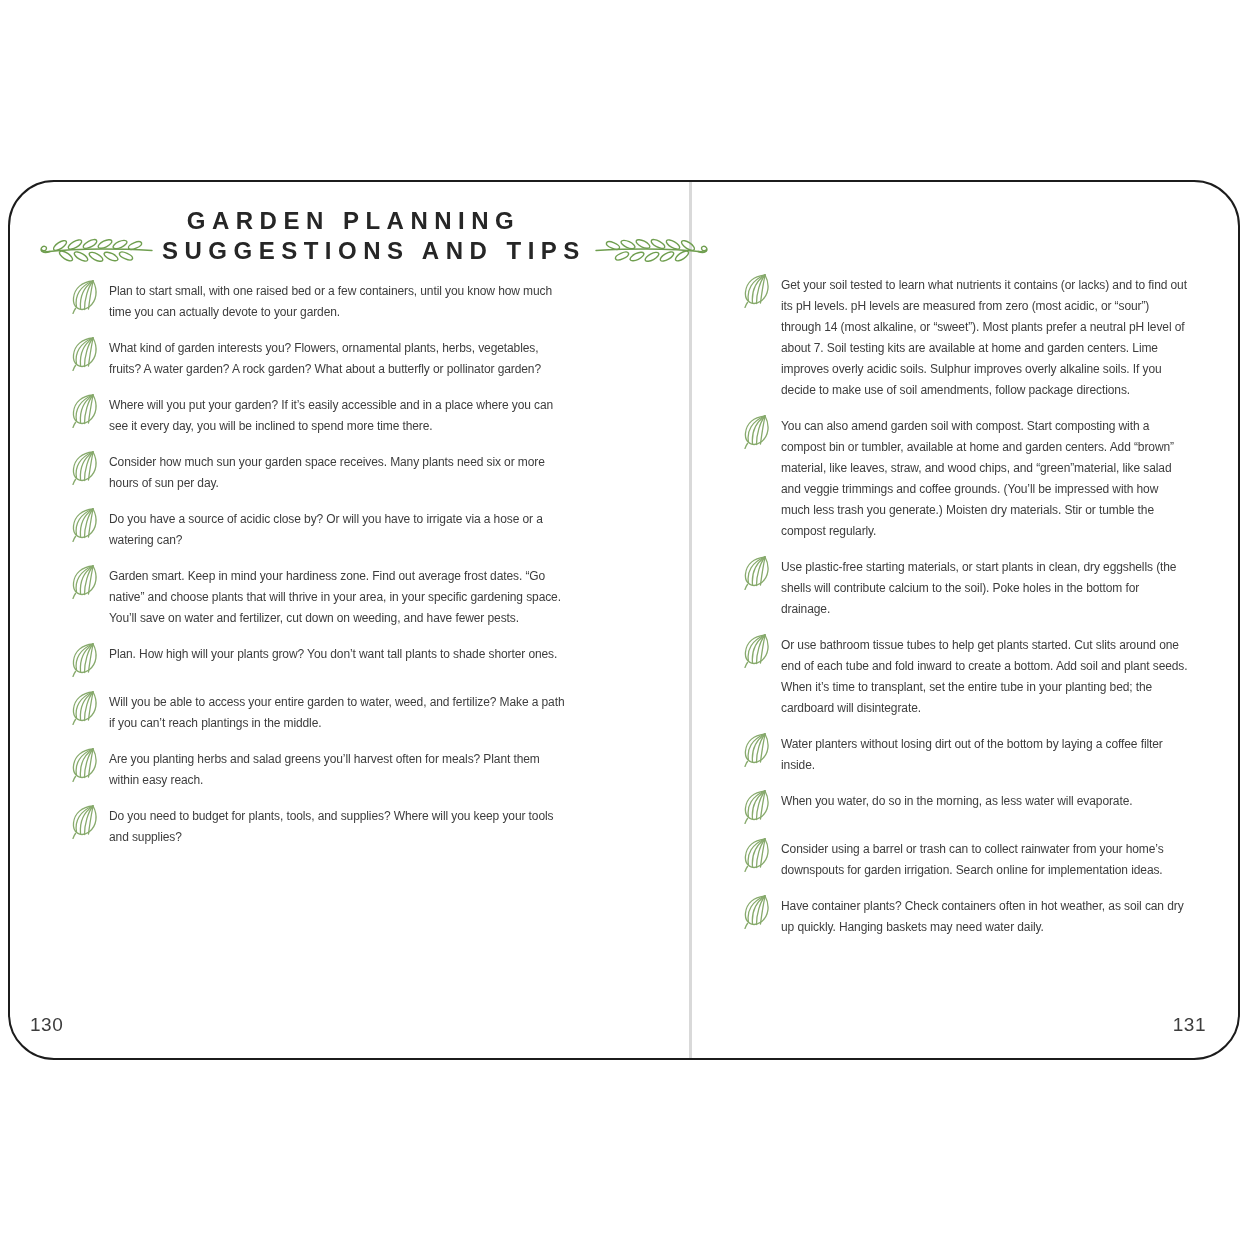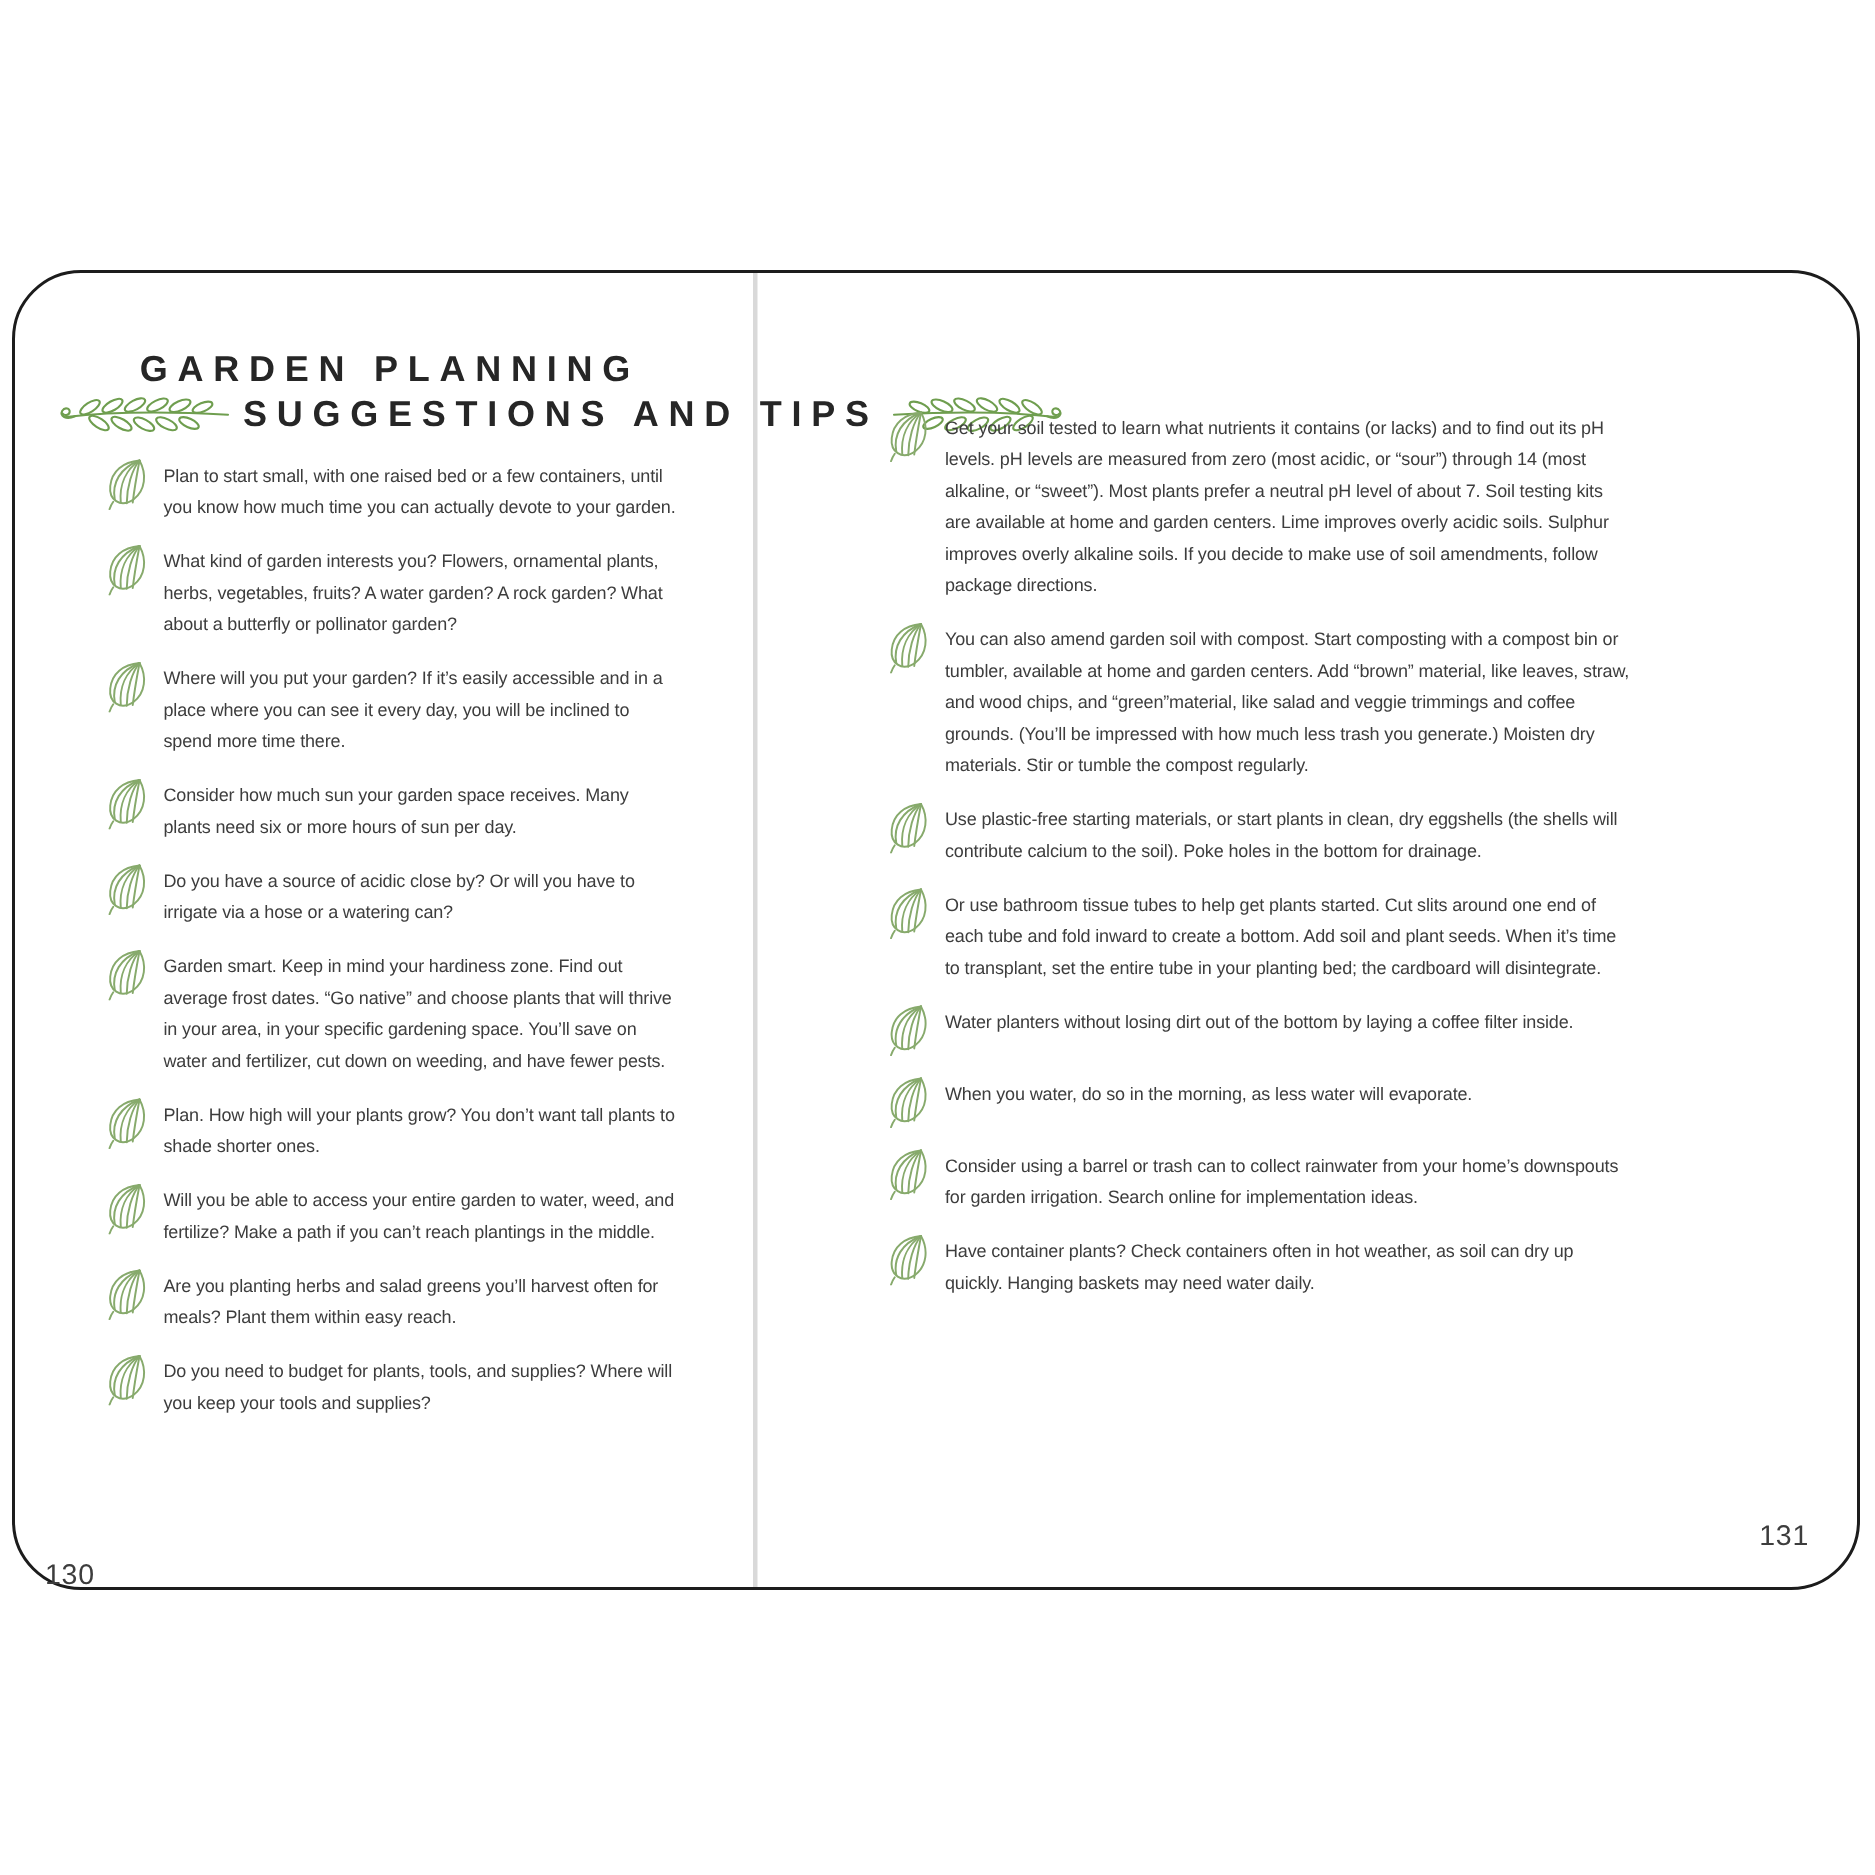--- a/index.html
+++ b/index.html
@@ -25,22 +25,22 @@
     border-radius: 46px;
     background: #ffffff;
     display: flex;
     box-sizing: border-box;
   }
   .page {
     position: relative;
     box-sizing: border-box;
     height: 100%;
   }
-  .page.left  { width: 492px; padding: 24px 50px 0 58px; margin-top: 26px; }
-  .page.right { flex: 1;      padding: 93px 50px 0 84px; }
+  .page.left  { width: 679px; padding: 24px 50px 0 58px; }
+  .page.right { flex: 1;      padding: 93px 50px 0 48px; }
   .spine {
     width: 3px;
     background: #d9d9d9;
     height: 100%;
   }
   .title {
     margin: 0 0 16px 0;
     text-align: center;
     color: #262626;
     font-weight: 700;

